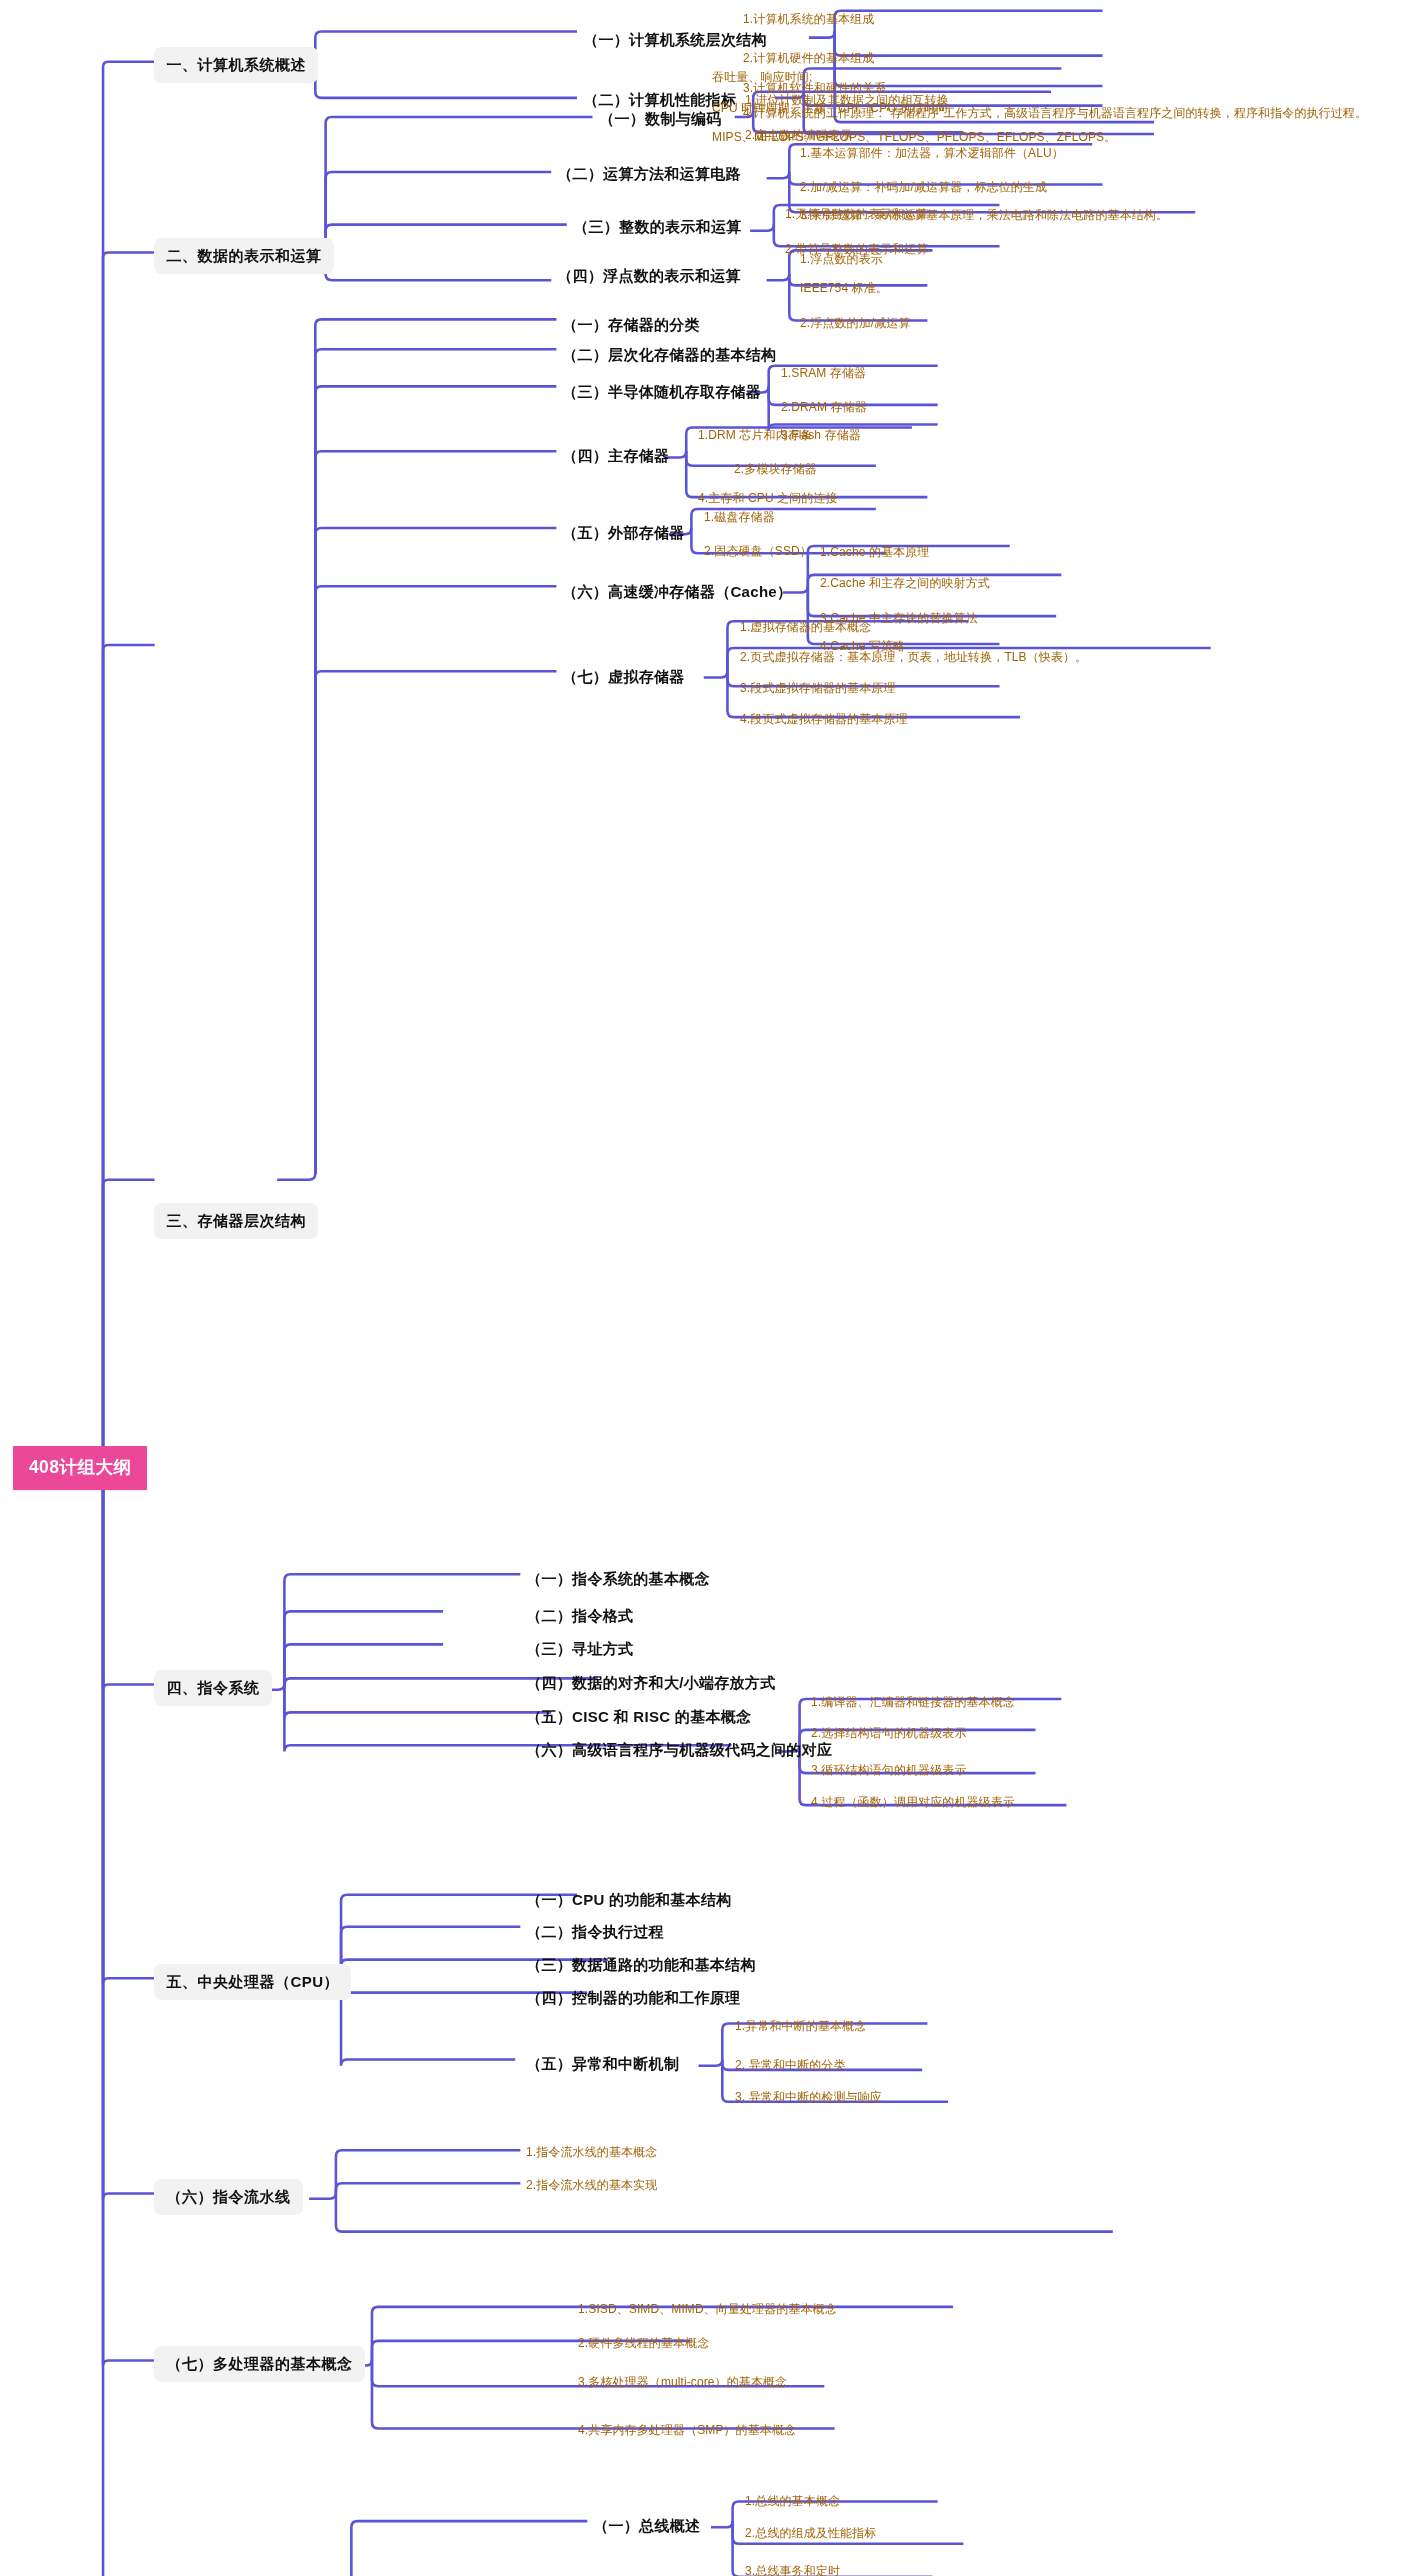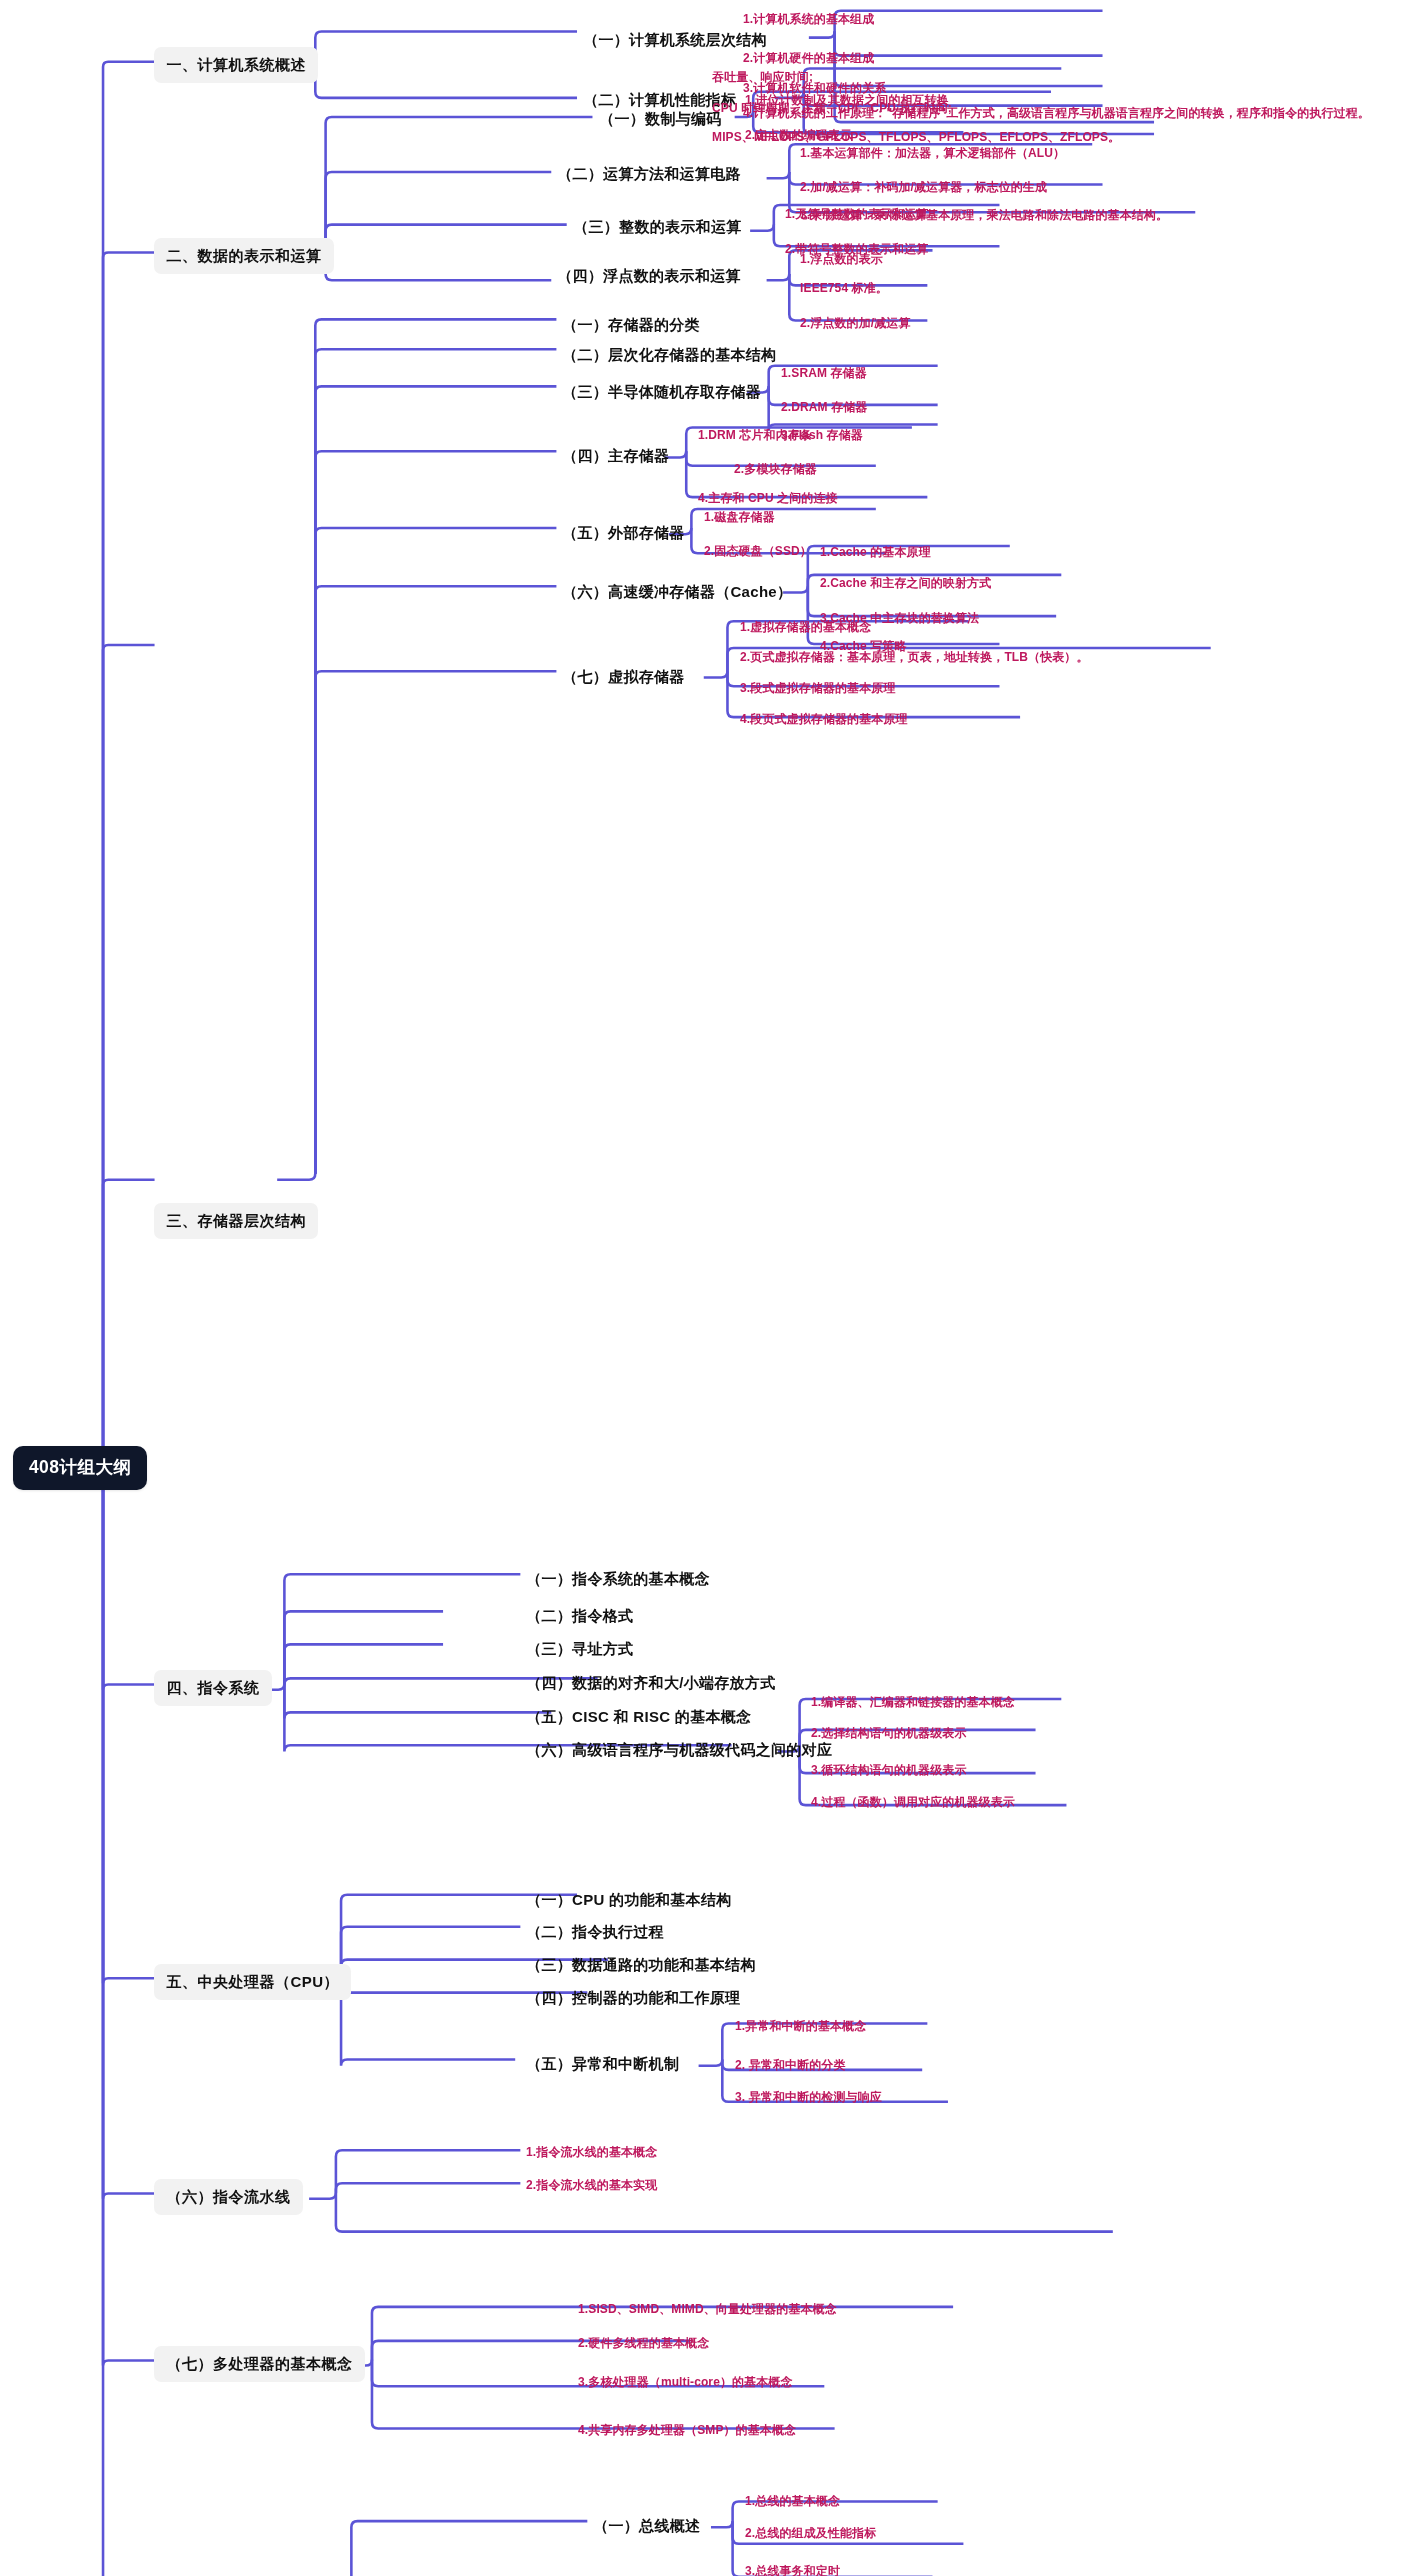--- a/index.html
+++ b/index.html
@@ -14,43 +14,43 @@
   #canvas{position:relative;width:1424px;height:2856px;}
 
   
   #wires{position:absolute;left:0;top:0;width:1424px;height:2856px;pointer-events:none;}
   #wires path{fill:none;stroke:#5b54d6;stroke-width:5;}
 
   
   .node{position:absolute;white-space:nowrap;line-height:1.45;}
 
   .root{
-    background:#0f172a;color:#ffffff;
-    border-radius:10px;
+    background:#ec4899;color:#ffffff;
+    border-radius:1px;
     font-size:17.5px;font-weight:bold;
     padding:9.3px 15.5px;
     letter-spacing:0.5px;
     box-shadow:0 1px 2.6px rgba(0,0,0,.10);
   }
   .lvl1{
     background:#f2f2f2;color:#111;
     border-radius:7.2px;
     font-size:15px;font-weight:bold;
     padding:7.2px 12.4px;
     letter-spacing:0.5px;
   }
   .lvl2{
     color:#111;
     font-size:15px;font-weight:bold;
     padding:3.1px 5.2px;
     letter-spacing:0.3px;
   }
   .lvl3{
-    color:#be185d;
-    font-size:12px;font-weight:bold;
+    color:#a16207;
+    font-size:12px;font-weight:normal;
     padding:2.1px 4.1px;
     letter-spacing:0.1px;
   }
   .lvl3.wrap{white-space:normal;line-height:1.75;}
   .lvl3.w1{width:665px;}
   .lvl3.w2{width:587px;}
 </style>
 </head>
 <body>
 

